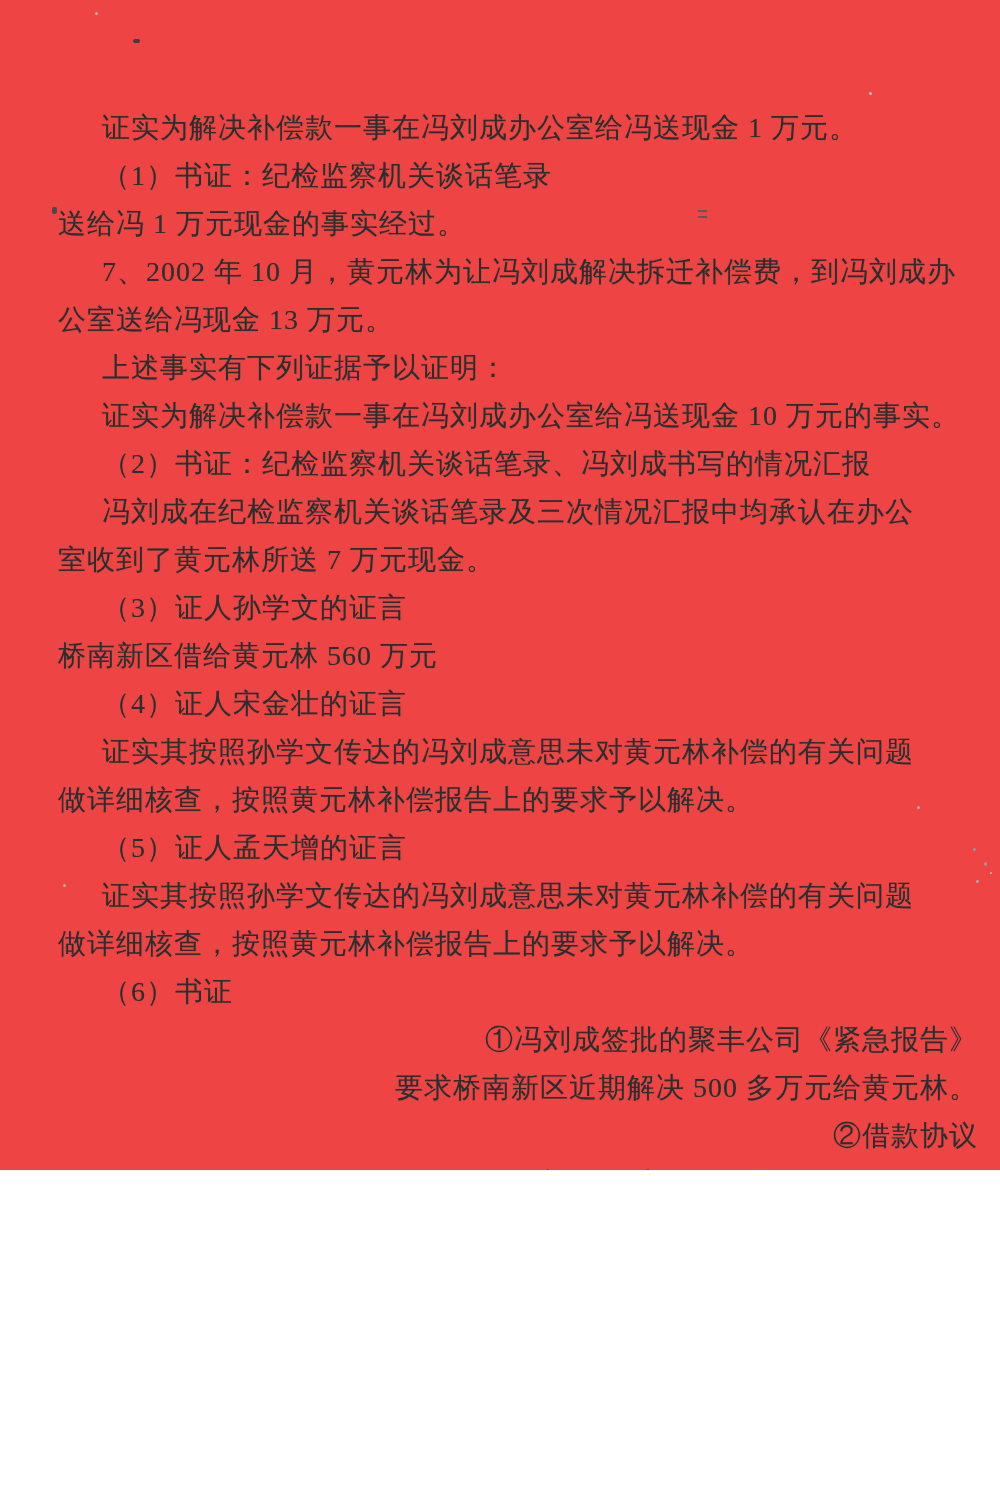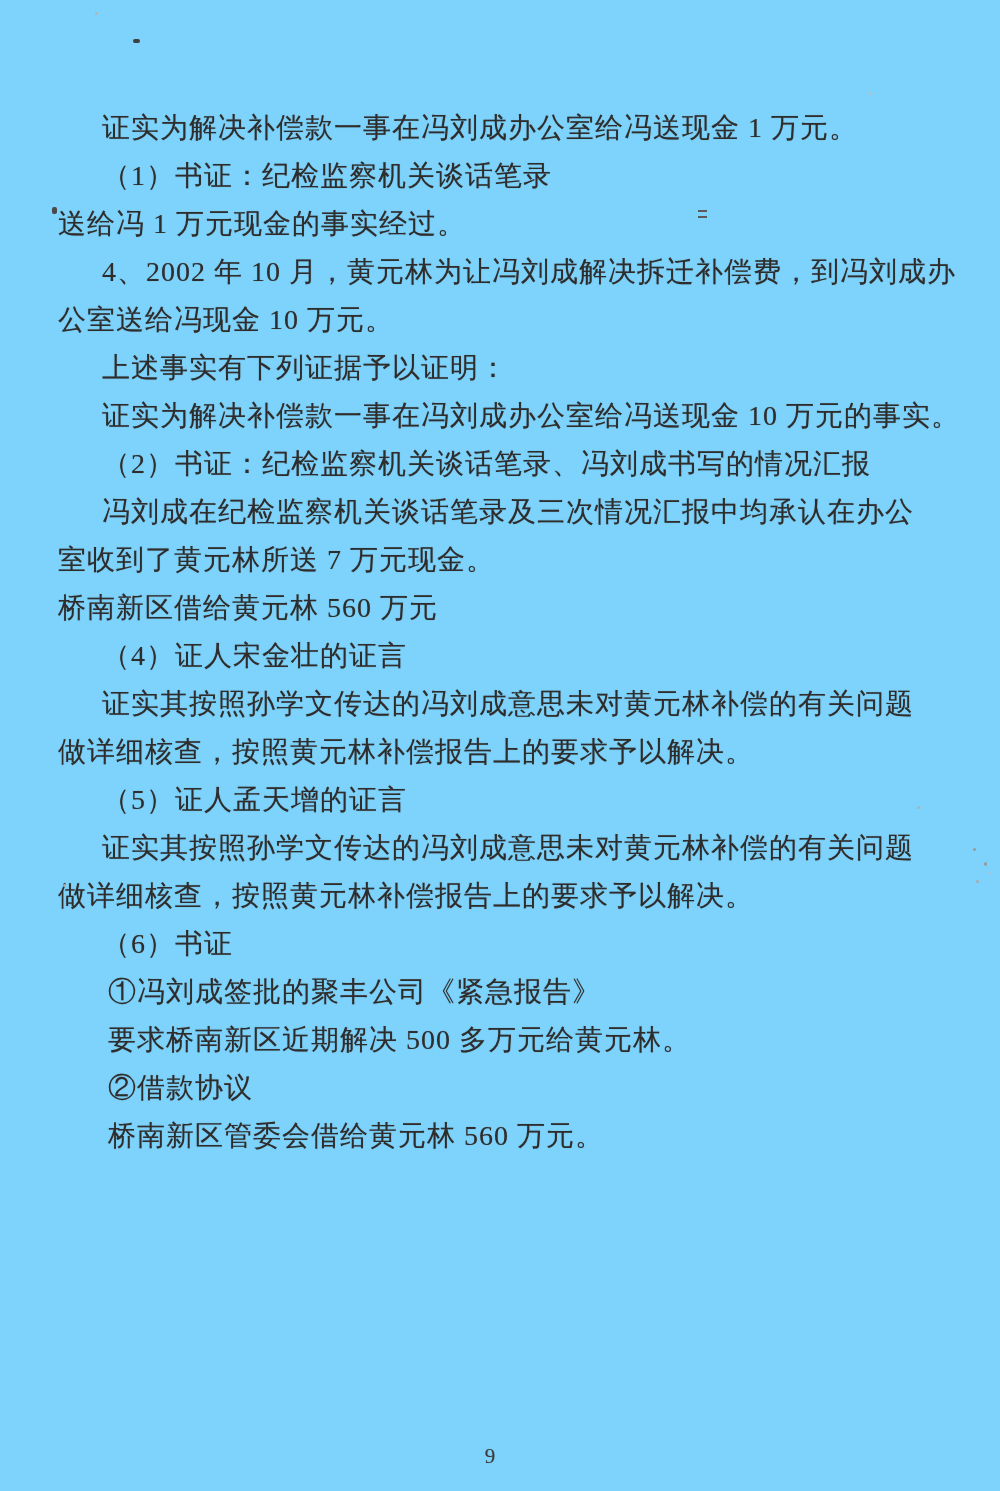--- a/index.html
+++ b/index.html
@@ -1,40 +1,40 @@
 <!DOCTYPE html>
 <html><head>
 <meta charset="utf-8">
 <style>
   html, body { margin: 0; padding: 0; background: #ffffff; }
   .page {
     position: relative;
     width: 1000px;
-    height: 1491px;
-    background: #7dd3fc;
+    height: 1170px;
+    background: #ef4444;
     overflow: hidden;
     font-family: "Liberation Serif", "DejaVu Serif", serif;
   }
   .doc-text {
     position: absolute;
     left: 58px;
     top: 104px;
     width: 920px;
   }
   .ln {
     height: 48px;
     line-height: 48px;
     font-size: 28px;
     letter-spacing: 1px;
     color: #2d2d2d;
     white-space: nowrap;
     text-shadow: 0 0 1px rgba(90,90,90,0.55);
   }
   .ind  { padding-left: 44px; }  
-  .ind2 { padding-left: 50px; }  
+  .ind2 { padding-left: 50px; text-align: right; }  
   .page-num {
     position: absolute;
     top: 1444px;
     left: 460px;
     width: 60px;
     text-align: center;
     font-size: 21px;
     color: #3a3a3a;
     text-shadow: 0 0 1px rgba(90,90,90,0.5);
   }
@@ -57,27 +57,28 @@
 </style>
 </head>
 <body>
 
 <div class="page">
 
   <div class="doc-text">
     <div class="ln ind">证实为解决补偿款一事在冯刘成办公室给冯送现金 1 万元。</div>
     <div class="ln ind">（1）书证：纪检监察机关谈话笔录</div>
     <div class="ln">送给冯 1 万元现金的事实经过。</div>
-    <div class="ln ind">4、2002 年 10 月，黄元林为让冯刘成解决拆迁补偿费，到冯刘成办</div>
-    <div class="ln">公室送给冯现金 10 万元。</div>
+    <div class="ln ind">7、2002 年 10 月，黄元林为让冯刘成解决拆迁补偿费，到冯刘成办</div>
+    <div class="ln">公室送给冯现金 13 万元。</div>
     <div class="ln ind">上述事实有下列证据予以证明：</div>
     <div class="ln ind">证实为解决补偿款一事在冯刘成办公室给冯送现金 10 万元的事实。</div>
     <div class="ln ind">（2）书证：纪检监察机关谈话笔录、冯刘成书写的情况汇报</div>
     <div class="ln ind">冯刘成在纪检监察机关谈话笔录及三次情况汇报中均承认在办公</div>
     <div class="ln">室收到了黄元林所送 7 万元现金。</div>
+    <div class="ln ind">（3）证人孙学文的证言</div>
     <div class="ln">桥南新区借给黄元林 560 万元</div>
     <div class="ln ind">（4）证人宋金壮的证言</div>
     <div class="ln ind">证实其按照孙学文传达的冯刘成意思未对黄元林补偿的有关问题</div>
     <div class="ln">做详细核查，按照黄元林补偿报告上的要求予以解决。</div>
     <div class="ln ind">（5）证人孟天增的证言</div>
     <div class="ln ind">证实其按照孙学文传达的冯刘成意思未对黄元林补偿的有关问题</div>
     <div class="ln">做详细核查，按照黄元林补偿报告上的要求予以解决。</div>
     <div class="ln ind">（6）书证</div>
     <div class="ln ind2">①冯刘成签批的聚丰公司《紧急报告》</div>
     <div class="ln ind2">要求桥南新区近期解决 500 多万元给黄元林。</div>

